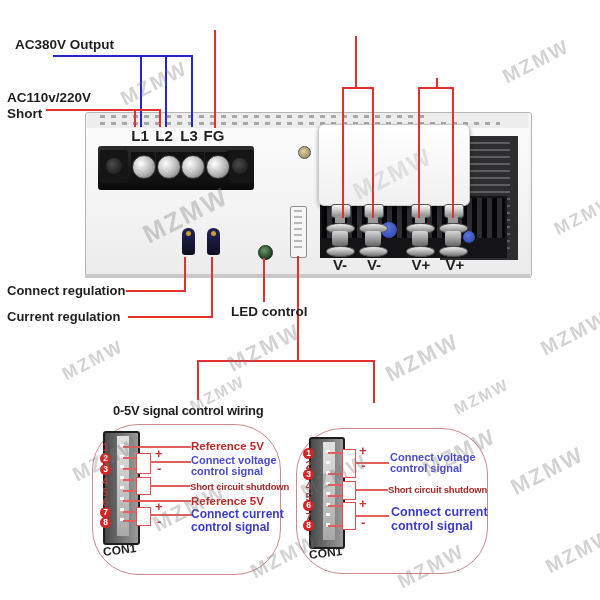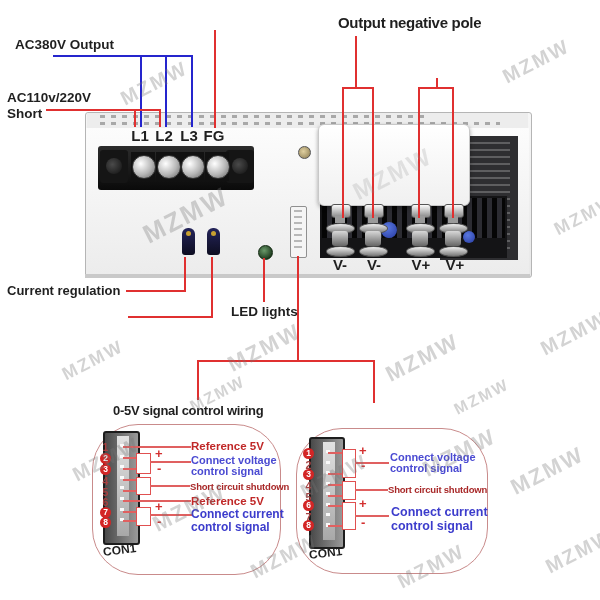--- a/index.html
+++ b/index.html
@@ -115,42 +115,42 @@
     </div>
 
   <div class="blk" style="left:327px;top:256px;width:26px;text-align:center;font-size:15px;z-index:4;">V-</div>
   <div class="blk" style="left:361px;top:256px;width:26px;text-align:center;font-size:15px;z-index:4;">V-</div>
   <div class="blk" style="left:408px;top:256px;width:26px;text-align:center;font-size:15px;z-index:4;">V+</div>
   <div class="blk" style="left:442px;top:256px;width:26px;text-align:center;font-size:15px;z-index:4;">V+</div>
 
   <div class="blk" style="left:15px;top:37px;font-size:13.5px;">AC380V Output</div>
   <div class="blk" style="left:7px;top:90px;font-size:13.5px;">AC110v/220V</div>
   <div class="blk" style="left:7px;top:106px;font-size:13.5px;">Short</div>
-  <div class="blk" style="left:338px;top:14px;font-size:15px;letter-spacing:-0.3px;">Output negative pole</div>
 
   <div class="wb" style="left:53px;top:55px;width:140px;height:2px;"></div>
   <div class="wb" style="left:140px;top:55px;width:2px;height:72px;"></div>
   <div class="wb" style="left:165px;top:55px;width:2px;height:72px;"></div>
   <div class="wb" style="left:191px;top:55px;width:2px;height:72px;"></div>
 
   <div class="wr" style="left:214px;top:30px;width:2px;height:98px;"></div>
   <div class="wr" style="left:46px;top:109px;width:115px;height:2px;"></div>
   <div class="wr" style="left:134px;top:110px;width:2px;height:17px;"></div>
   <div class="wr" style="left:159px;top:110px;width:2px;height:17px;"></div>
   <div class="wr" style="left:355px;top:36px;width:2px;height:52px;"></div>
   <div class="wr" style="left:342px;top:87px;width:32px;height:2px;"></div>
   <div class="wr" style="left:342px;top:88px;width:2px;height:130px;"></div>
   <div class="wr" style="left:372px;top:88px;width:2px;height:130px;"></div>
   <div class="wr" style="left:436px;top:78px;width:2px;height:10px;"></div>
   <div class="wr" style="left:418px;top:87px;width:36px;height:2px;"></div>
   <div class="wr" style="left:418px;top:88px;width:2px;height:130px;"></div>
   <div class="wr" style="left:452px;top:88px;width:2px;height:130px;"></div>
 
-  <div class="blk" style="left:7px;top:283px;font-size:13px;">Current regulation</div>
-  <div class="blk" style="left:231px;top:304px;font-size:13.5px;">LED lights</div>
+  <div class="blk" style="left:7px;top:283px;font-size:13px;">Connect regulation</div>
+  <div class="blk" style="left:7px;top:309px;font-size:13px;">Current regulation</div>
+  <div class="blk" style="left:231px;top:304px;font-size:13.5px;">LED control</div>
 
   <div class="wr" style="left:126px;top:290px;width:60px;height:2px;"></div>
   <div class="wr" style="left:184px;top:257px;width:2px;height:35px;"></div>
   <div class="wr" style="left:128px;top:316px;width:85px;height:2px;"></div>
   <div class="wr" style="left:211px;top:257px;width:2px;height:61px;"></div>
   <div class="wr" style="left:263px;top:258px;width:2px;height:44px;"></div>
   <div class="wr" style="left:297px;top:256px;width:2px;height:105px;"></div>
   <div class="wr" style="left:197px;top:360px;width:178px;height:2px;"></div>
   <div class="wr" style="left:197px;top:361px;width:2px;height:39px;"></div>
   <div class="wr" style="left:373px;top:361px;width:2px;height:42px;"></div>

